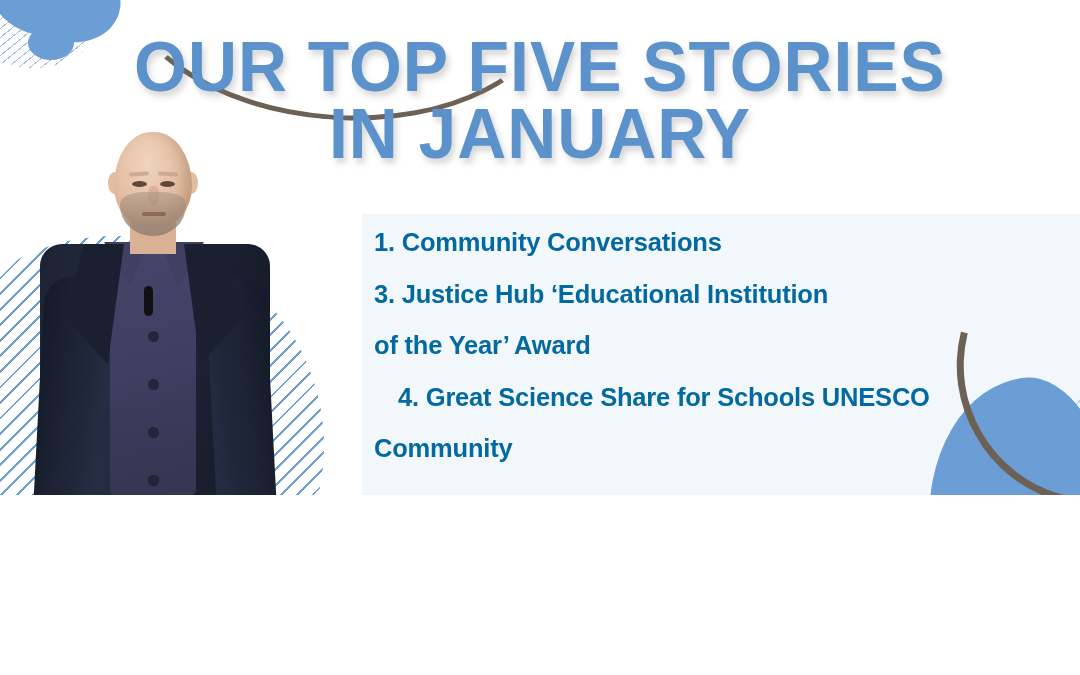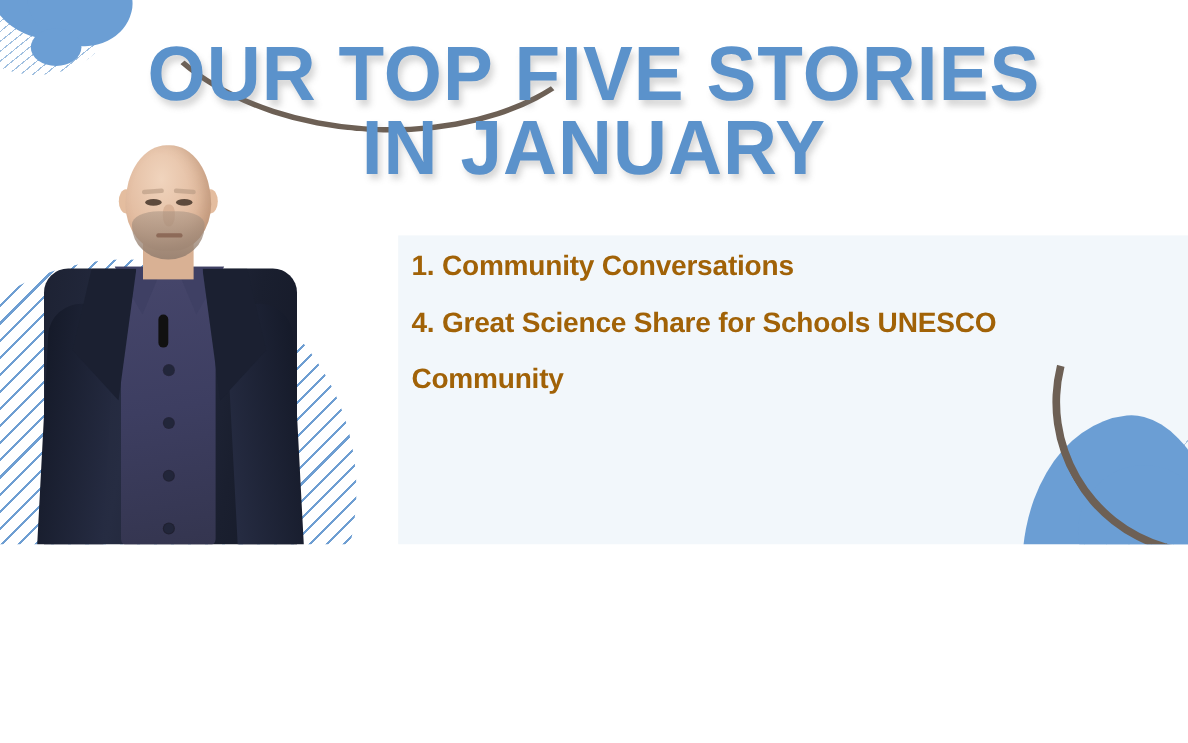--- a/index.html
+++ b/index.html
@@ -251,36 +251,36 @@
     background: #f2f7fb;
   }
   .list {
     position: absolute;
     left: 374px; top: 216px;
     width: 700px;
     padding: 14px 10px 0 0;
     box-sizing: border-box;
   }
   .list-item {
-    color: #a16207;
+    color: #0369a1;
     font-family: "Liberation Sans", sans-serif;
     font-weight: bold;
     font-size: 25.5px;
     line-height: 1.0;
     margin: 0 0 26px 0;
     letter-spacing: -0.2px;
     white-space: nowrap;
   }
   .list-item.justify {
     text-align: justify;
     text-align-last: left;
     white-space: normal;
     width: 706px;
   }
-  .list-item.justify .jl { display: block; }
+  .list-item.justify .jl { display: block; margin-left: 24px; }
   .list-item .cont { display: block; margin-top: 26px; }
 </style>
 </head>
 <body>
 
 <div id="canvas">
 
   <div class="deco tl-hatch"></div>
   <div class="deco tl-blob"></div>
   <div class="deco tl-blob2"></div>
@@ -325,20 +325,24 @@
     <div class="person p-trousers"></div>
     <div class="person p-trouser-gap"></div>
     <div class="person p-hand-l"></div>
     <div class="person p-hand-r"></div>
   </div>
 
   <div class="list-panel"></div>
 
   <div class="list">
     <div class="list-item">1. Community Conversations</div>
+    <div class="list-item">
+      <span>3. Justice Hub ‘Educational Institution</span>
+      <span class="cont">of the Year’ Award</span>
+    </div>
     <div class="list-item justify">
       <span class="jl">4. Great Science Share for Schools UNESCO</span>
       <span class="cont">Community</span>
     </div>
   </div>
 
   <div class="deco br-hatch"></div>
   <div class="deco br-wave"></div>
   <div class="deco br-wave2"></div>
   <div class="deco br-curve"></div>

